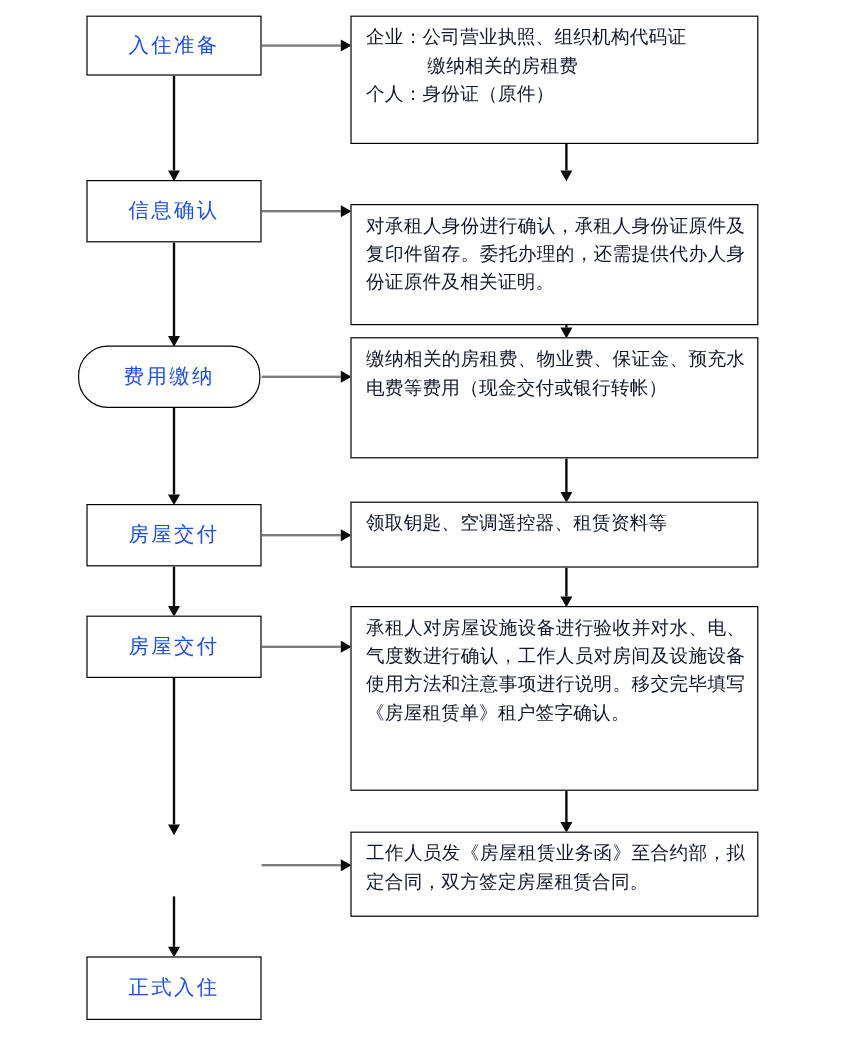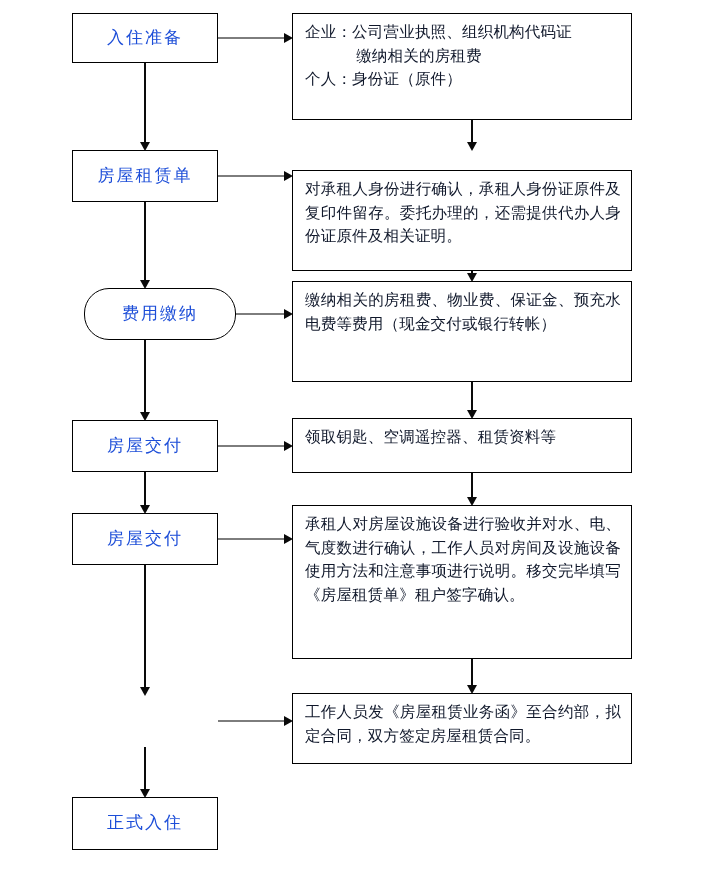--- a/index.html
+++ b/index.html
@@ -57,23 +57,23 @@
     <div class="hline" style="left: 218px; top: 445.2px; width: 66px;"></div>
     <div class="hhead" style="left: 284px; top: 440.8px;"></div>
     <div class="hline" style="left: 218px; top: 538.2px; width: 66px;"></div>
     <div class="hhead" style="left: 284px; top: 533.8px;"></div>
     <div class="hline" style="left: 218px; top: 720.2px; width: 66px;"></div>
     <div class="hhead" style="left: 284px; top: 715.8px;"></div>
     <div class="box stage" style="left: 72px; top: 13px; width: 146px; height: 50px;">
       <span class="txt">入住准备</span>
     </div>
     <div class="box stage" style="left: 72px; top: 150px; width: 146px; height: 52px;">
-      <span class="txt">房屋租赁单</span>
+      <span class="txt">信息确认</span>
     </div>
-    <div class="box stage" style="left: 84px; top: 288px; width: 152px; height: 52px; border-radius: 25px;">
+    <div class="box stage" style="left: 65px; top: 288px; width: 152px; height: 52px; border-radius: 25px;">
       <span class="txt">费用缴纳</span>
     </div>
     <div class="box stage" style="left: 72px; top: 420px; width: 146px; height: 52px;">
       <span class="txt">房屋交付</span>
     </div>
     <div class="box stage" style="left: 72px; top: 513px; width: 146px; height: 52px;">
       <span class="txt">房屋交付</span>
     </div>
     <div class="box stage" style="left: 72px; top: 797px; width: 146px; height: 53px;">
       <span class="txt">正式入住</span>

